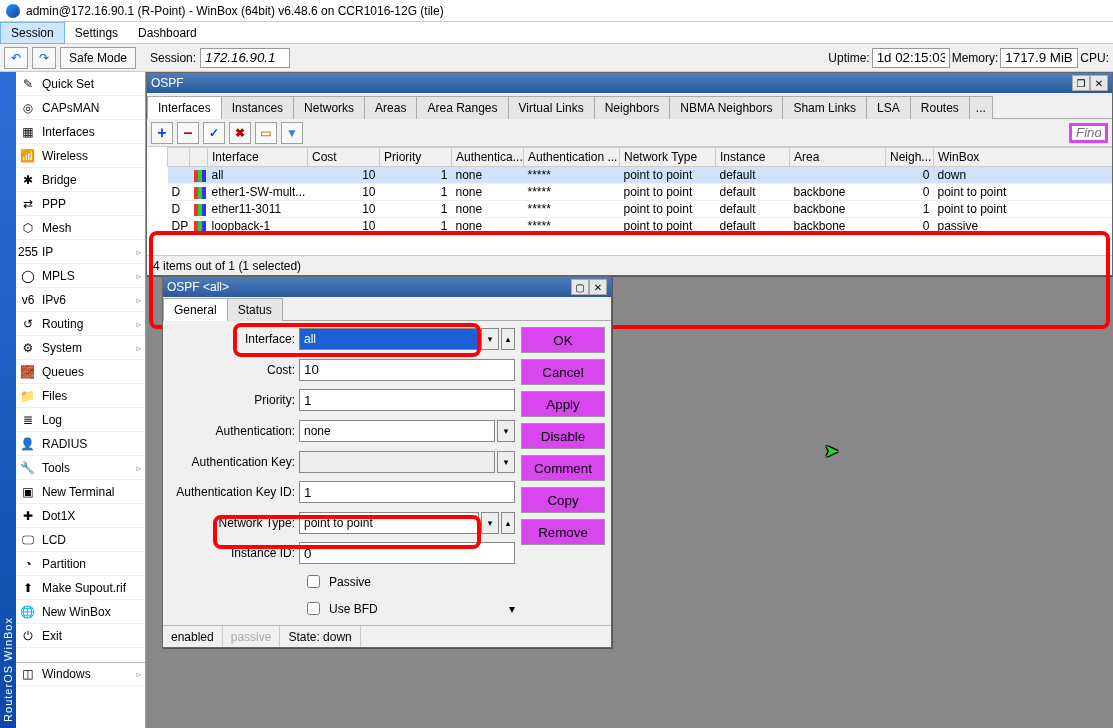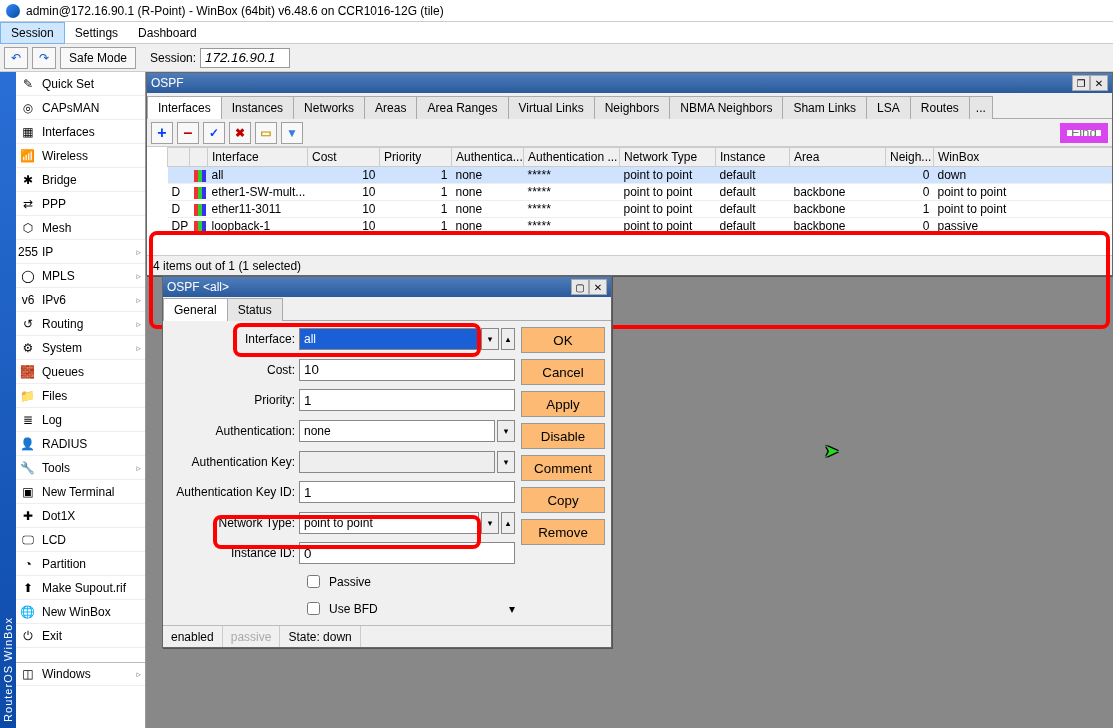--- a/index.html
+++ b/index.html
@@ -34,38 +34,38 @@
   .tab.active{background:#fff;z-index:2;}
   .tab.more{padding:4px 6px;}
   .subtoolbar{display:flex;align-items:center;height:28px;padding:2px 4px;gap:4px;border-bottom:1px solid #ccc;}
   .sq{width:22px;height:22px;border:1px solid #a0a0a0;background:#f8f8f8;display:flex;align-items:center;justify-content:center;cursor:pointer;font-weight:bold;}
   .sq.plus{color:#0040ff;font-size:16px;}
   .sq.minus{color:#c00000;font-size:16px;}
   .sq.check{color:#0040ff;}
   .sq.x{color:#c00000;}
   .sq.note{color:#c79500;}
   .sq.funnel{color:#3a7dde;}
-  .find{margin-left:auto;border:7px solid #d946ef;height:20px;width:48px;padding:0 4px;color:#aaa;}
+  .find{margin-left:auto;border:3px solid #d946ef;height:20px;width:39px;padding:0 4px;color:#aaa;font-style:italic;}
   .table-wrap{flex:1;overflow:auto;background:#fff;}
   table.grid{width:100%;border-collapse:collapse;font-size:12px;table-layout:fixed;margin-left:20px;}
   table.grid th{background:#f0f0f0;border:1px solid #ccc;padding:2px 4px;text-align:left;font-weight:normal;white-space:nowrap;overflow:hidden;}
   table.grid td{border-bottom:1px solid #eee;padding:1px 4px;white-space:nowrap;overflow:hidden;}
   tr.sel td{background:#cfe3ff;}
   .flag{width:22px;text-align:left;}
   .ifico{display:inline-block;width:12px;height:12px;vertical-align:middle;margin-right:2px;background:
     linear-gradient(90deg,#e33 33%,#3c3 33% 66%,#33e 66%);}
   .red-outline{position:absolute;border:4px solid #f00;border-radius:8px;pointer-events:none;}
   .statusbar{height:20px;background:#f0f0f0;border-top:1px solid #ccc;padding:0 6px;display:flex;align-items:center;font-size:12px;}
   
   .dlg{left:16px;top:204px;width:450px;height:372px;}
   .dlg .tabs{height:24px;}
   .dlg-body{flex:1;display:flex;padding:6px;gap:6px;min-height:0;}
   .form-col{flex:1;display:flex;flex-direction:column;gap:6px;position:relative;}
   .btn-col{width:84px;display:flex;flex-direction:column;gap:6px;}
-  .btn-col button{height:26px;border:1px solid #999;background:#fdba74;cursor:pointer;}
+  .btn-col button{height:26px;border:1px solid #999;background:#d946ef;cursor:pointer;}
   .frow{display:flex;align-items:center;height:26px;}
   .frow label{width:130px;text-align:right;padding-right:4px;}
   .frow .field{flex:1;display:flex;align-items:center;gap:2px;}
   .frow input[type=text]{flex:1;height:22px;border:1px solid #888;padding:0 4px;background:#fff;}
   .frow .dd{flex:1;height:22px;border:1px solid #888;display:flex;align-items:center;padding:0 4px;background:#fff;position:relative;}
   .frow .dd.sel{background:#1a5fd6;color:#fff;}
   .frow .ddbtn{width:18px;height:22px;border:1px solid #888;background:#eee;display:flex;align-items:center;justify-content:center;cursor:pointer;font-size:9px;}
   .frow .upbtn{width:14px;height:22px;border:1px solid #888;background:#eee;display:flex;align-items:center;justify-content:center;font-size:9px;}
   .chk{display:flex;align-items:center;gap:6px;margin-left:134px;height:22px;}
   .dlg-status{height:22px;border-top:1px solid #bbb;display:flex;align-items:center;font-size:12px;}
@@ -88,20 +88,27 @@
     <span>Settings</span>
     <span>Dashboard</span>
   </div>
 
   <div class="toolbar">
     <div class="btn" style="width:24px;justify-content:center;color:#1259c3">↶</div>
     <div class="btn" style="width:24px;justify-content:center;color:#1259c3">↷</div>
     <div class="btn">Safe Mode</div>
     <span style="margin-left:10px">Session:</span>
     <input readonly="" style="width: 90px; font-style: italic;" value="172.16.90.1">
+    <div class="right">
+      <span>Uptime:</span>
+      <input readonly="" style="width: 78px;" value="1d 02:15:03">
+      <span>Memory:</span>
+      <input readonly="" style="width: 78px;" value="1717.9 MiB">
+      <span>CPU:</span>
+    </div>
   </div>
 
   <div class="main">
     <div class="sidebar-rail">
         <span>RouterOS WinBox</span>
       </div>
     <div class="sidebar" id="sidebar">
         <div class="sidebar-item">
           <span class="ico">✎</span>
           <span>Quick Set</span>

